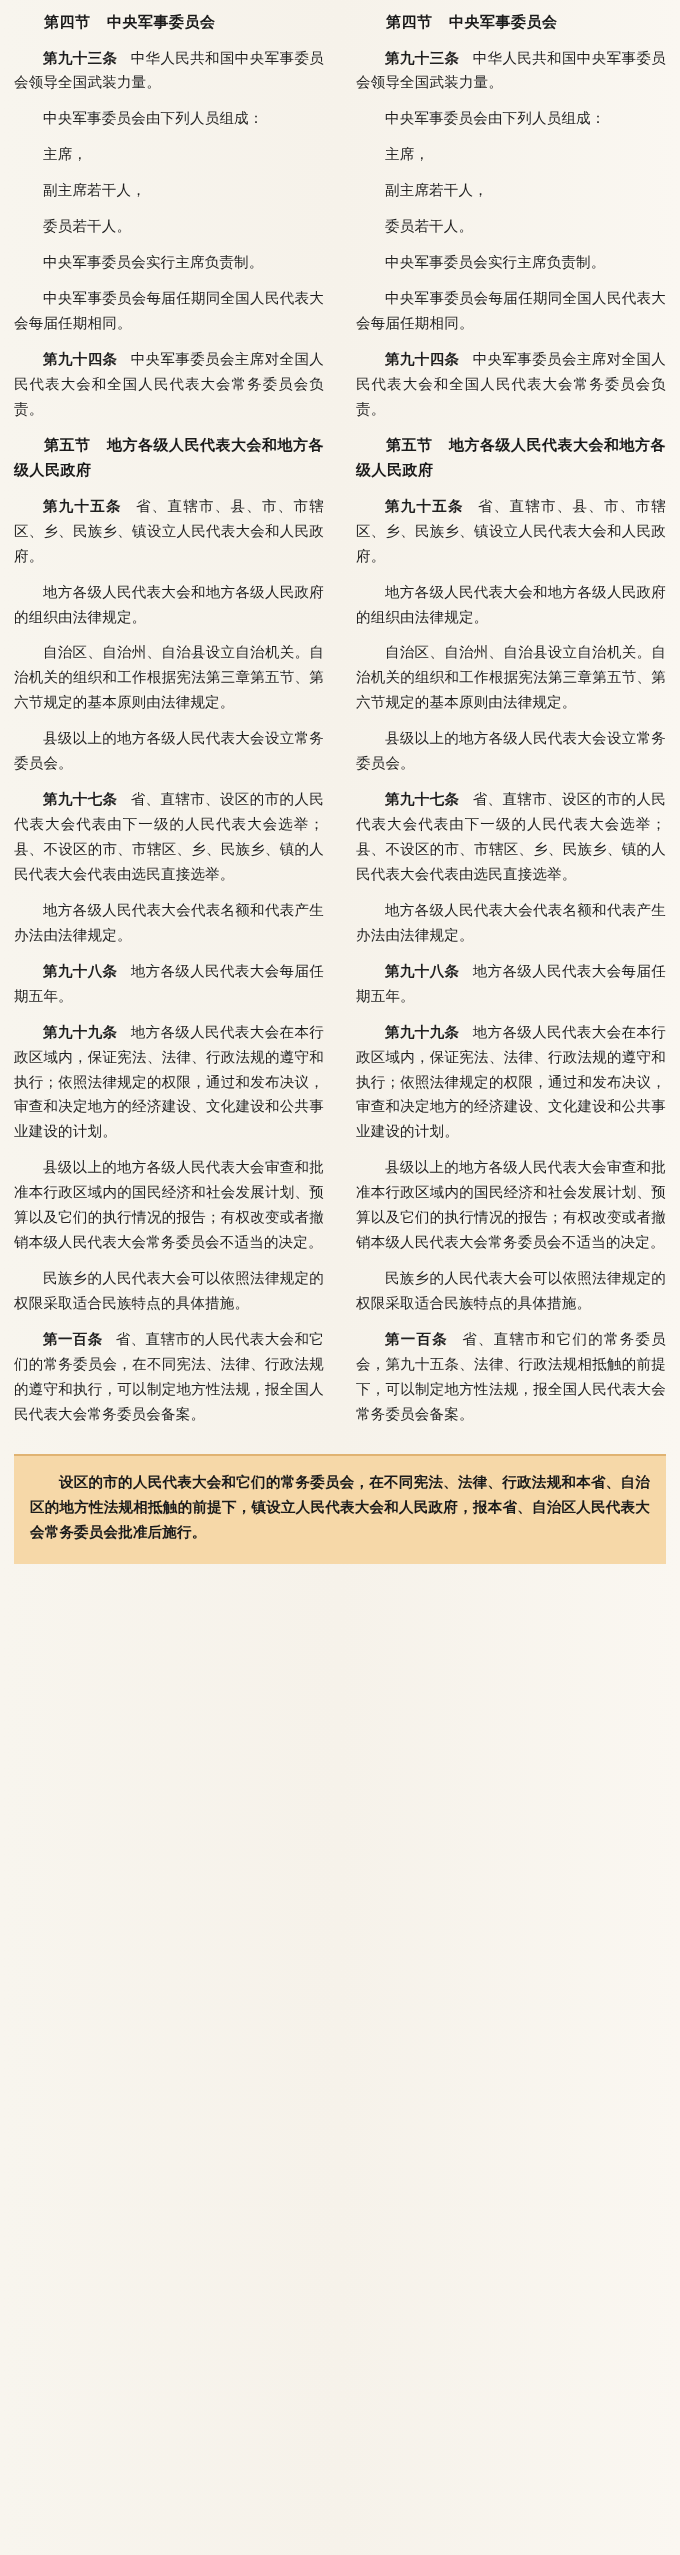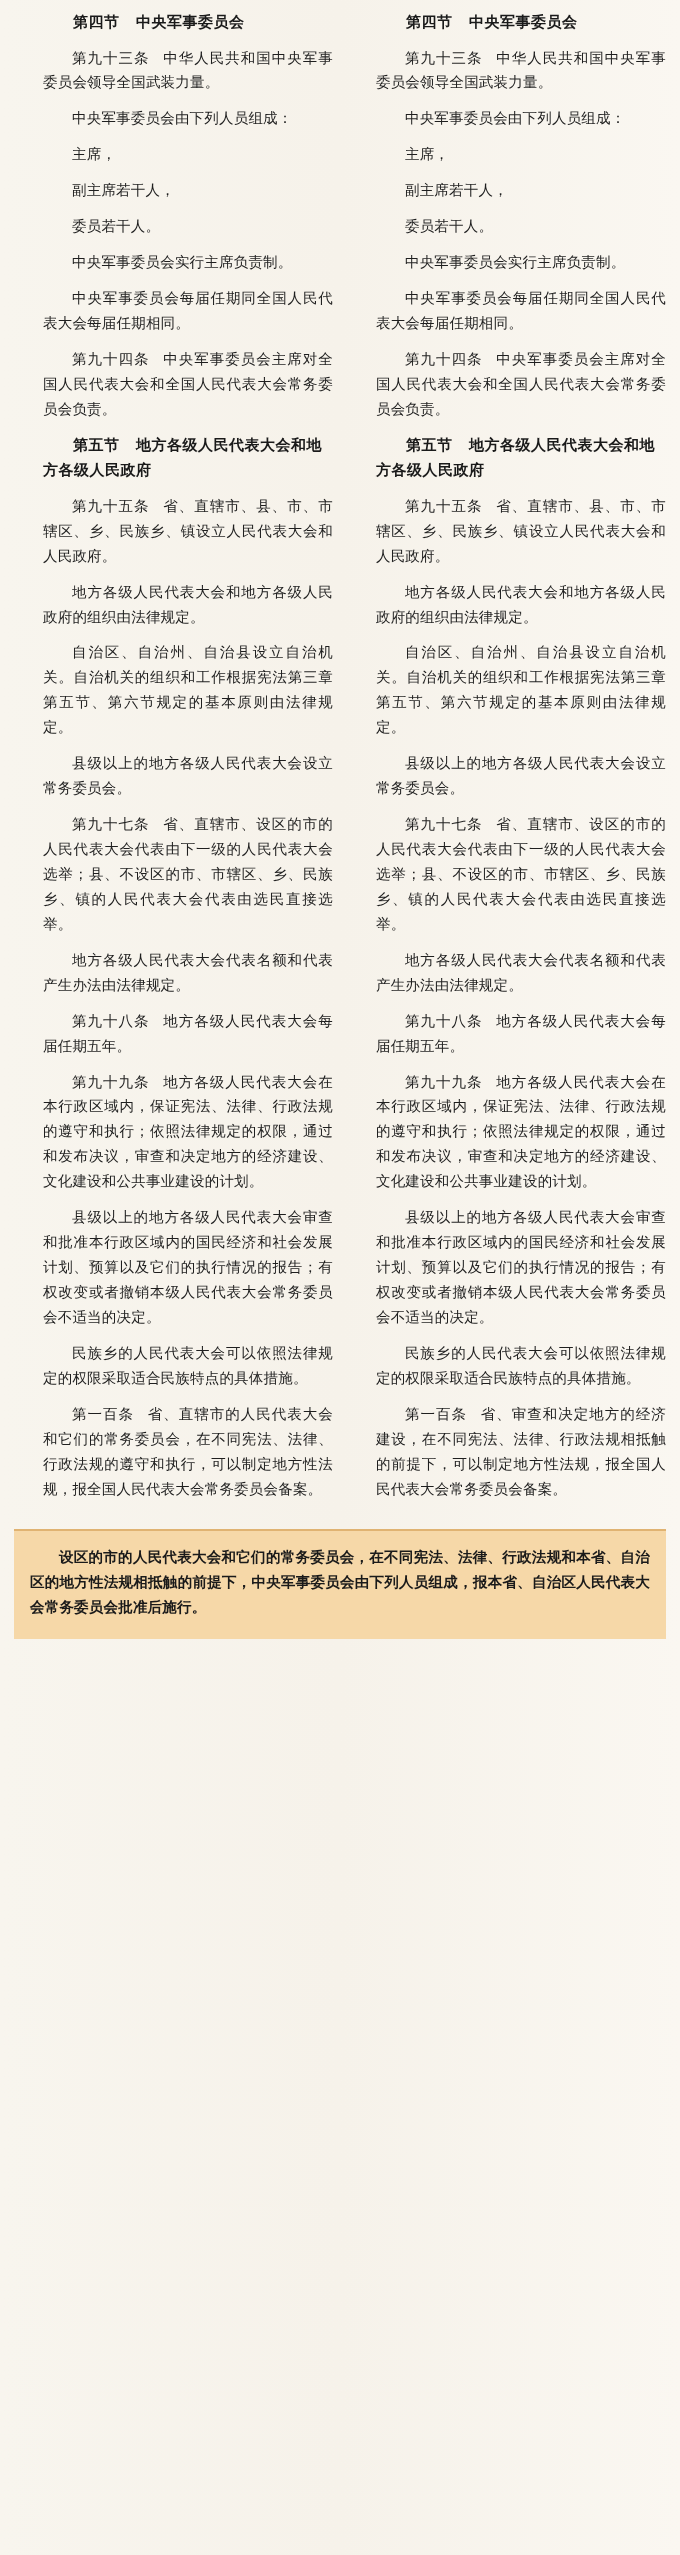--- a/index.html
+++ b/index.html
@@ -23,21 +23,20 @@
     display: flex;
     flex-direction: row;
     align-items: flex-start;
     justify-content: space-between;
     padding: 0 14px;
     box-sizing: border-box;
   }
   .col {
     width: 316px;
     box-sizing: border-box;
-    margin-left: 29px;
   }
   .col-left {
     padding-right: 6px;
   }
   .col-right {
     padding-left: 6px;
   }
   .gutter {
     width: 2px;
     background: transparent;
@@ -59,21 +58,21 @@
   p.para {
     font-size: 14.5px;
     color: #1f1f1f;
     margin: 0 0 11px 0;
     line-height: 1.72;
     text-indent: 2em;
     text-align: justify;
     letter-spacing: 0.2px;
   }
   p.para .lead {
-    font-weight: normal;
+    font-weight: bold;
   }
   p.para .sp {
     display: inline-block;
     width: 0.9em;
   }
   .highlight-box {
     margin: 16px 14px 0 14px;
     background: #f6d8a8;
     border-top: 2px solid #e0b372;
     padding: 14px 16px 18px 16px;
@@ -137,22 +136,22 @@
         <p class="para"><span class="lead">第九十五条</span><span class="sp"></span><span>省、直辖市、县、市、市辖区、乡、民族乡、镇设立人民代表大会和人民政府。</span></p>
         <p class="para"><span>地方各级人民代表大会和地方各级人民政府的组织由法律规定。</span></p>
         <p class="para"><span>自治区、自治州、自治县设立自治机关。自治机关的组织和工作根据宪法第三章第五节、第六节规定的基本原则由法律规定。</span></p>
         <p class="para"><span>县级以上的地方各级人民代表大会设立常务委员会。</span></p>
         <p class="para"><span class="lead">第九十七条</span><span class="sp"></span><span>省、直辖市、设区的市的人民代表大会代表由下一级的人民代表大会选举；县、不设区的市、市辖区、乡、民族乡、镇的人民代表大会代表由选民直接选举。</span></p>
         <p class="para"><span>地方各级人民代表大会代表名额和代表产生办法由法律规定。</span></p>
         <p class="para"><span class="lead">第九十八条</span><span class="sp"></span><span>地方各级人民代表大会每届任期五年。</span></p>
         <p class="para"><span class="lead">第九十九条</span><span class="sp"></span><span>地方各级人民代表大会在本行政区域内，保证宪法、法律、行政法规的遵守和执行；依照法律规定的权限，通过和发布决议，审查和决定地方的经济建设、文化建设和公共事业建设的计划。</span></p>
         <p class="para"><span>县级以上的地方各级人民代表大会审查和批准本行政区域内的国民经济和社会发展计划、预算以及它们的执行情况的报告；有权改变或者撤销本级人民代表大会常务委员会不适当的决定。</span></p>
         <p class="para"><span>民族乡的人民代表大会可以依照法律规定的权限采取适合民族特点的具体措施。</span></p>
-        <p class="para"><span class="lead">第一百条</span><span class="sp"></span><span>省、审查和决定地方的经济建设，在不同宪法、法律、行政法规相抵触的前提下，可以制定地方性法规，报全国人民代表大会常务委员会备案。</span></p>
+        <p class="para"><span class="lead">第一百条</span><span class="sp"></span><span>省、直辖市和它们的常务委员会，第九十五条、法律、行政法规相抵触的前提下，可以制定地方性法规，报全国人民代表大会常务委员会备案。</span></p>
       </div>
   </div>
 
   <div class="highlight-box">
-    <p>设区的市的人民代表大会和它们的常务委员会，在不同宪法、法律、行政法规和本省、自治区的地方性法规相抵触的前提下，中央军事委员会由下列人员组成，报本省、自治区人民代表大会常务委员会批准后施行。</p>
+    <p>设区的市的人民代表大会和它们的常务委员会，在不同宪法、法律、行政法规和本省、自治区的地方性法规相抵触的前提下，镇设立人民代表大会和人民政府，报本省、自治区人民代表大会常务委员会批准后施行。</p>
   </div>
 
   <div class="bottom-fill"></div>
 </div>
 
 </body></html>

